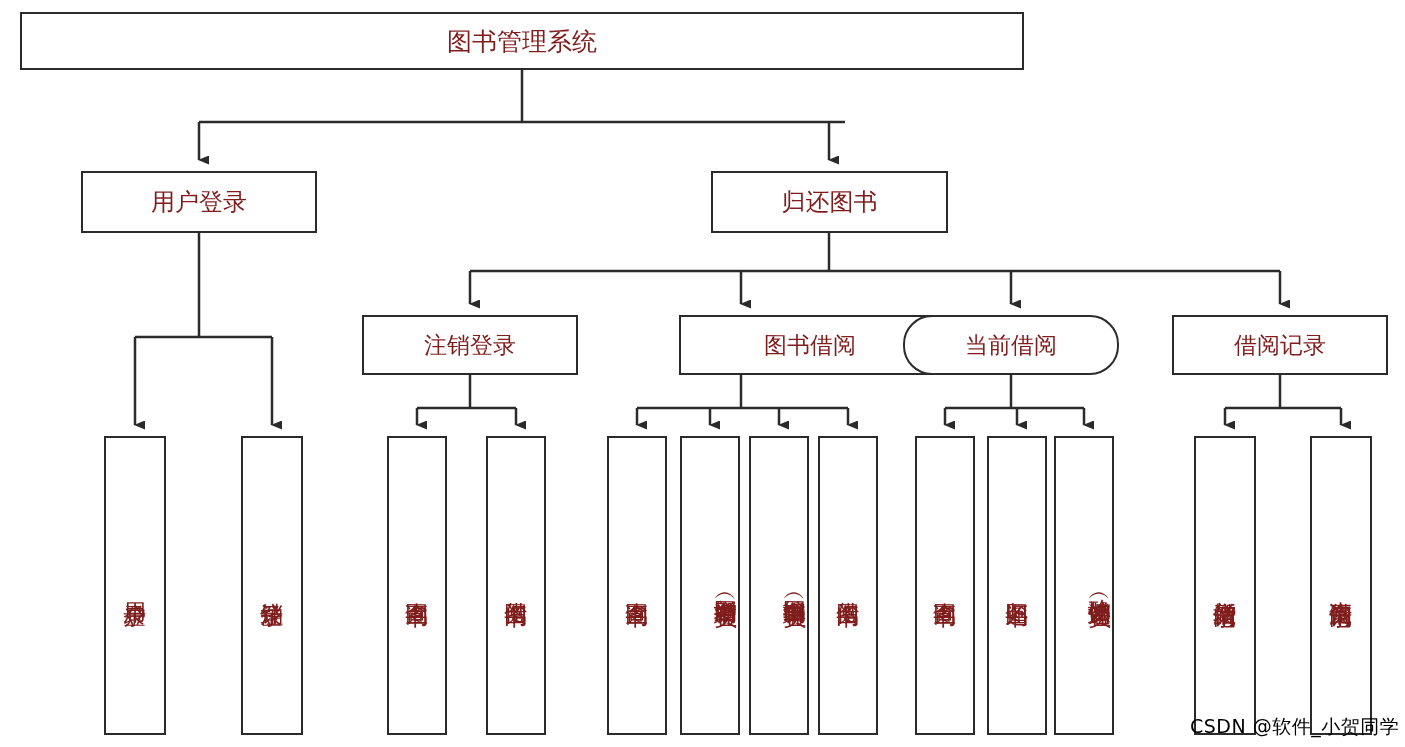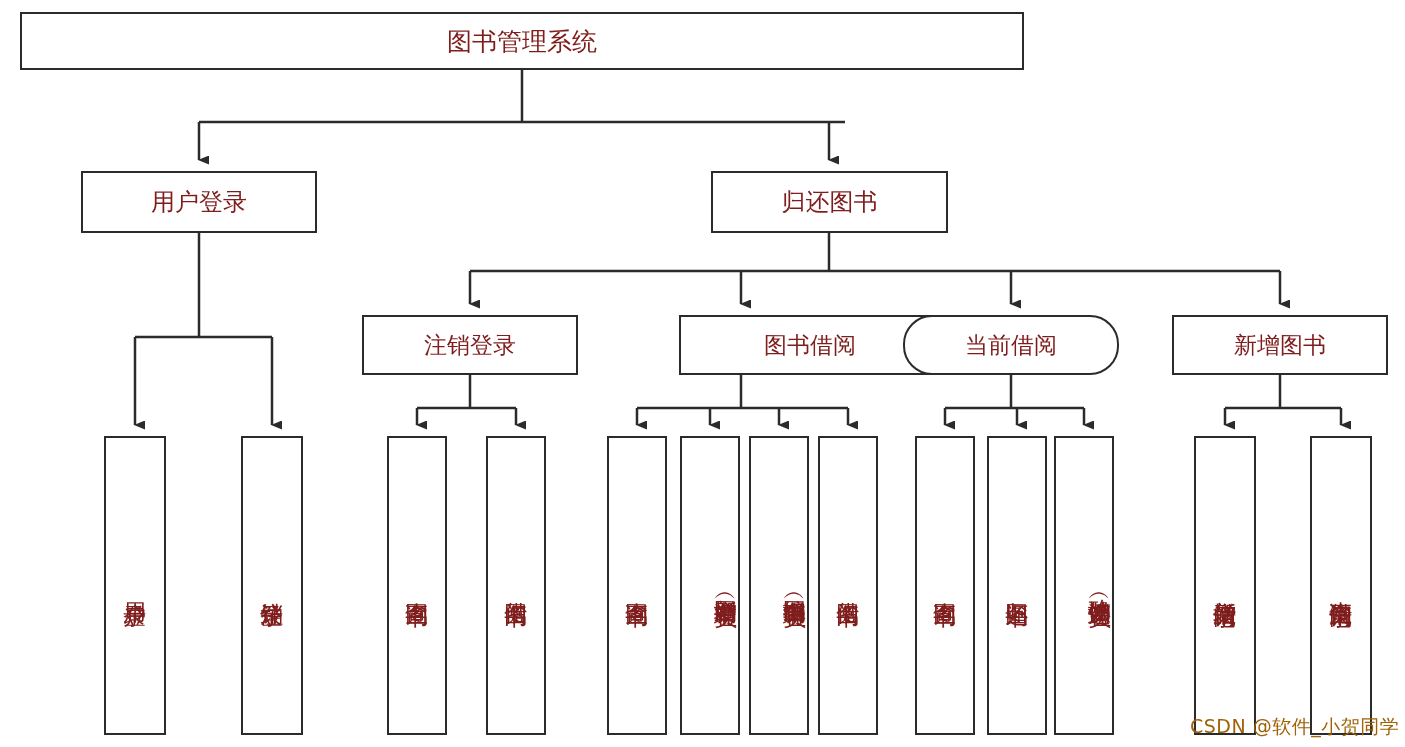--- a/index.html
+++ b/index.html
@@ -52,21 +52,21 @@
     letter-spacing: 1px;
     padding-top: 4px;
     padding-bottom: 4px;
   }
   .node.leaf.top-align {
     align-items: flex-start;
   }
   .watermark {
     position: absolute;
     font-size: 19px;
-    color: #a16207;
+    color: #000000;
     white-space: nowrap;
     letter-spacing: 0.5px;
   }
 </style>
 </head>
 <body>
 
 <div id="canvas">
 
   <svg id="edges" viewBox="0 0 1405 747" xmlns="http://www.w3.org/2000/svg">
@@ -133,21 +133,21 @@
   </svg>
 
   <div class="node level-root" style="left:20px; top:12px; width:1004px; height:58px;">图书管理系统</div>
 
   <div class="node level-2" style="left:81px; top:171px; width:236px; height:62px;">用户登录</div>
   <div class="node level-2" style="left:711px; top:171px; width:237px; height:62px;">归还图书</div>
 
   <div class="node level-3" style="left:362px; top:315px; width:216px; height:60px;">注销登录</div>
   <div class="node level-3" style="left:632px; top:315px; width:262px; height:60px;margin-left:47px;">图书借阅</div>
   <div class="node level-3" style="left:903px; top:315px; width:216px; height:60px;border-radius:29px;">当前借阅</div>
-  <div class="node level-3" style="left:1172px; top:315px; width:216px; height:60px;">新增图书</div>
+  <div class="node level-3" style="left:1172px; top:315px; width:216px; height:60px;">借阅记录</div>
 
   <div class="node leaf" style="left:104px; top:436px; width:62px; height:299px;">用户登录</div>
   <div class="node leaf" style="left:241px; top:436px; width:62px; height:299px;">注销登录</div>
 
   <div class="node leaf" style="left:387px; top:436px; width:60px; height:299px;">查询图书</div>
   <div class="node leaf" style="left:486px; top:436px; width:60px; height:299px;">借阅图书</div>
 
   <div class="node leaf" style="left:607px; top:436px; width:60px; height:299px;">查询图书</div>
   <div class="node leaf top-align" style="left:680px; top:436px; width:60px; height:299px;">新增图书（管理员）</div>
   <div class="node leaf top-align" style="left:749px; top:436px; width:60px; height:299px;">编辑图书（管理员）</div>

